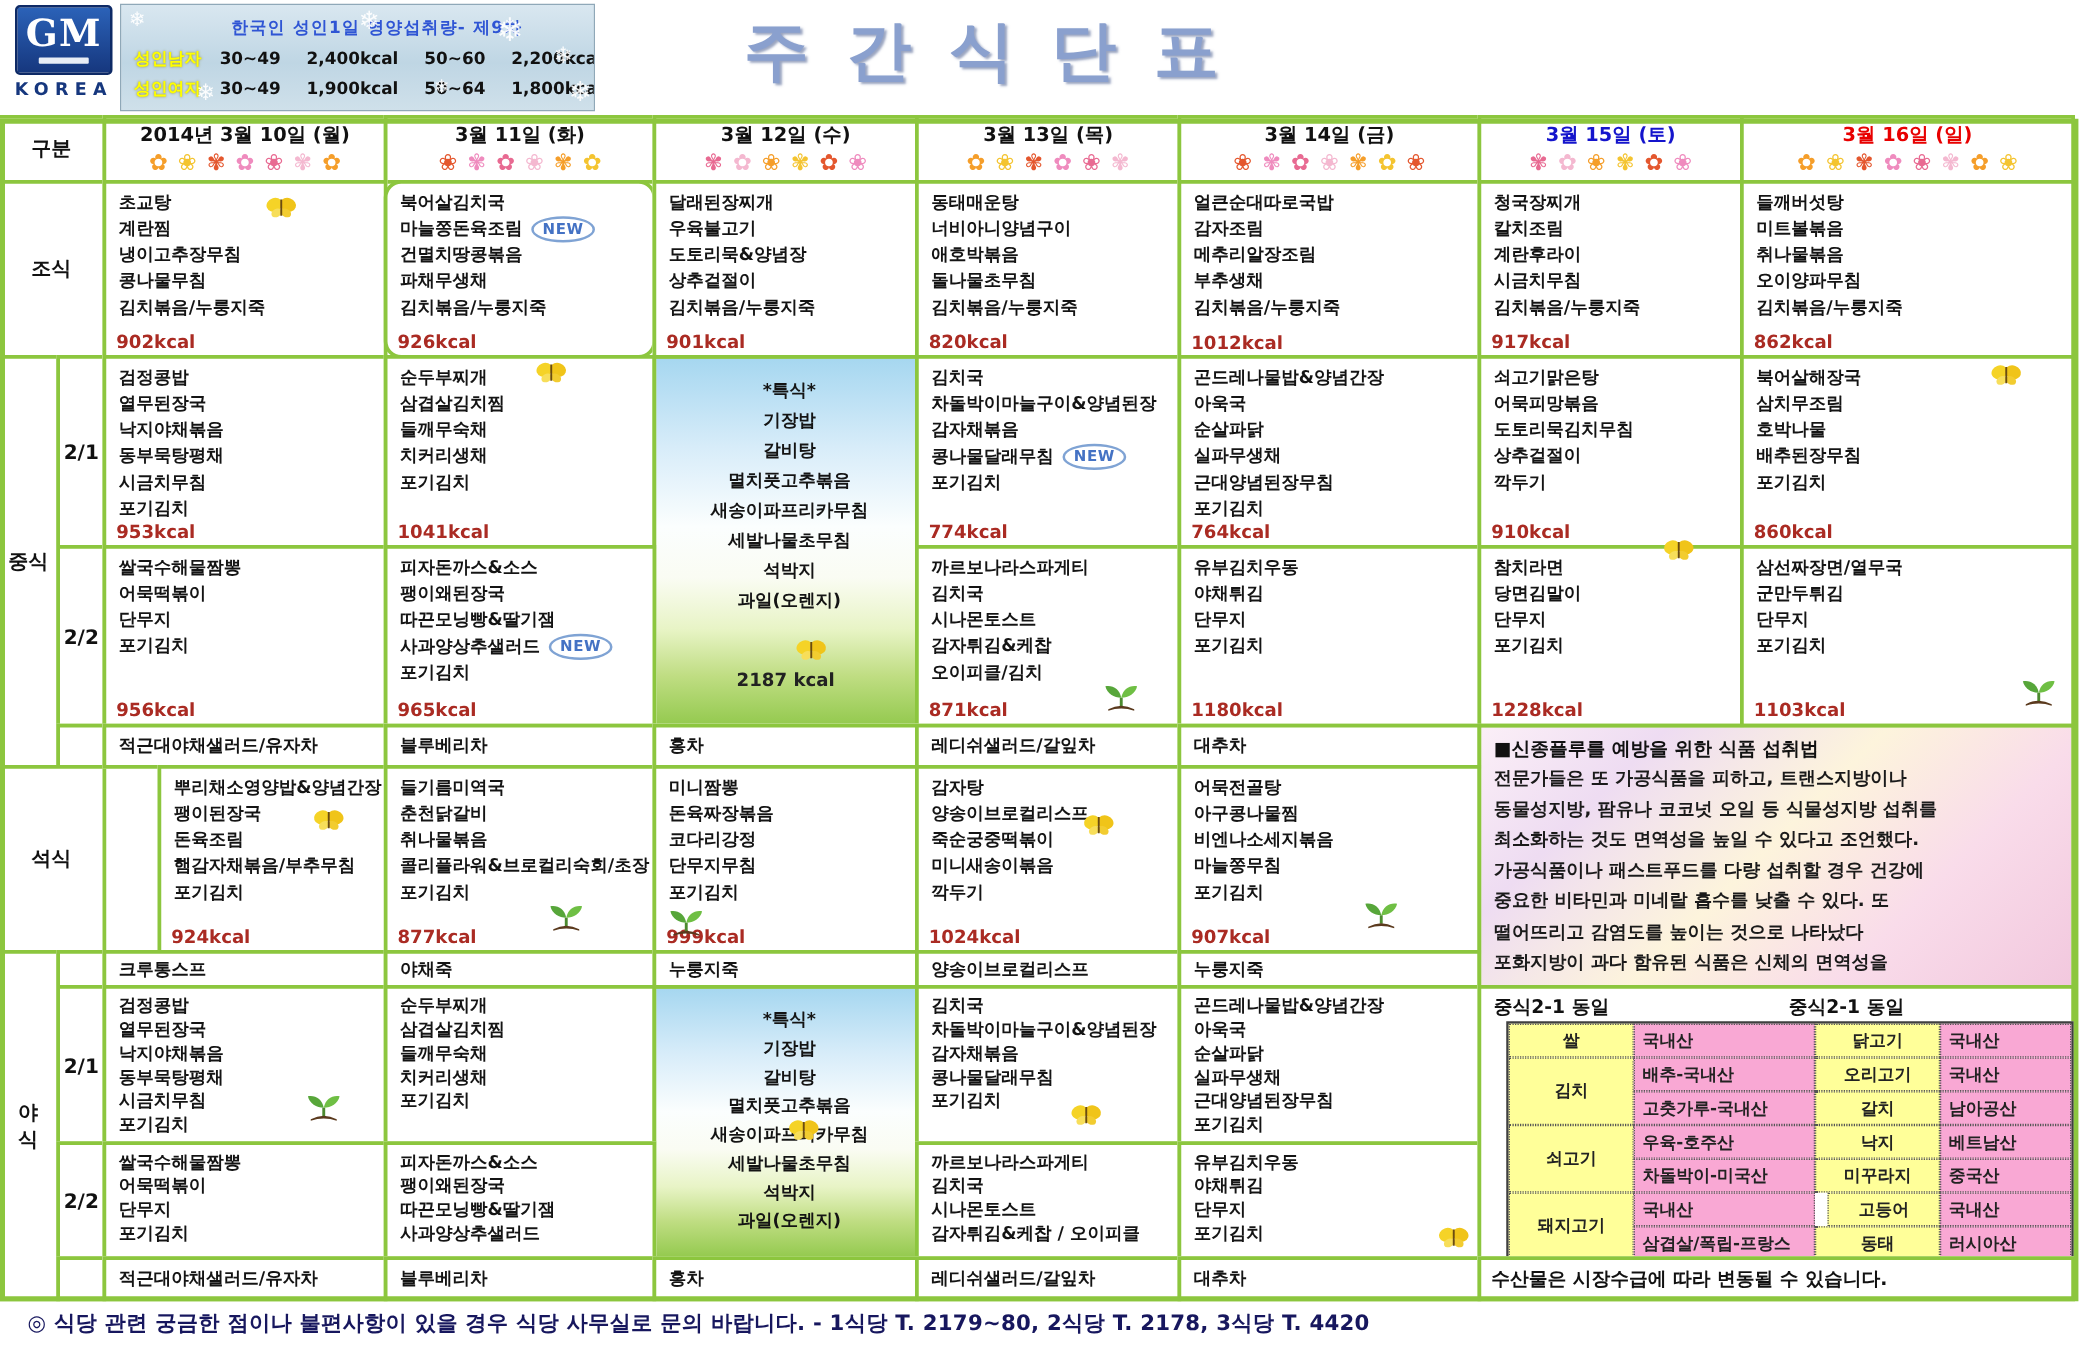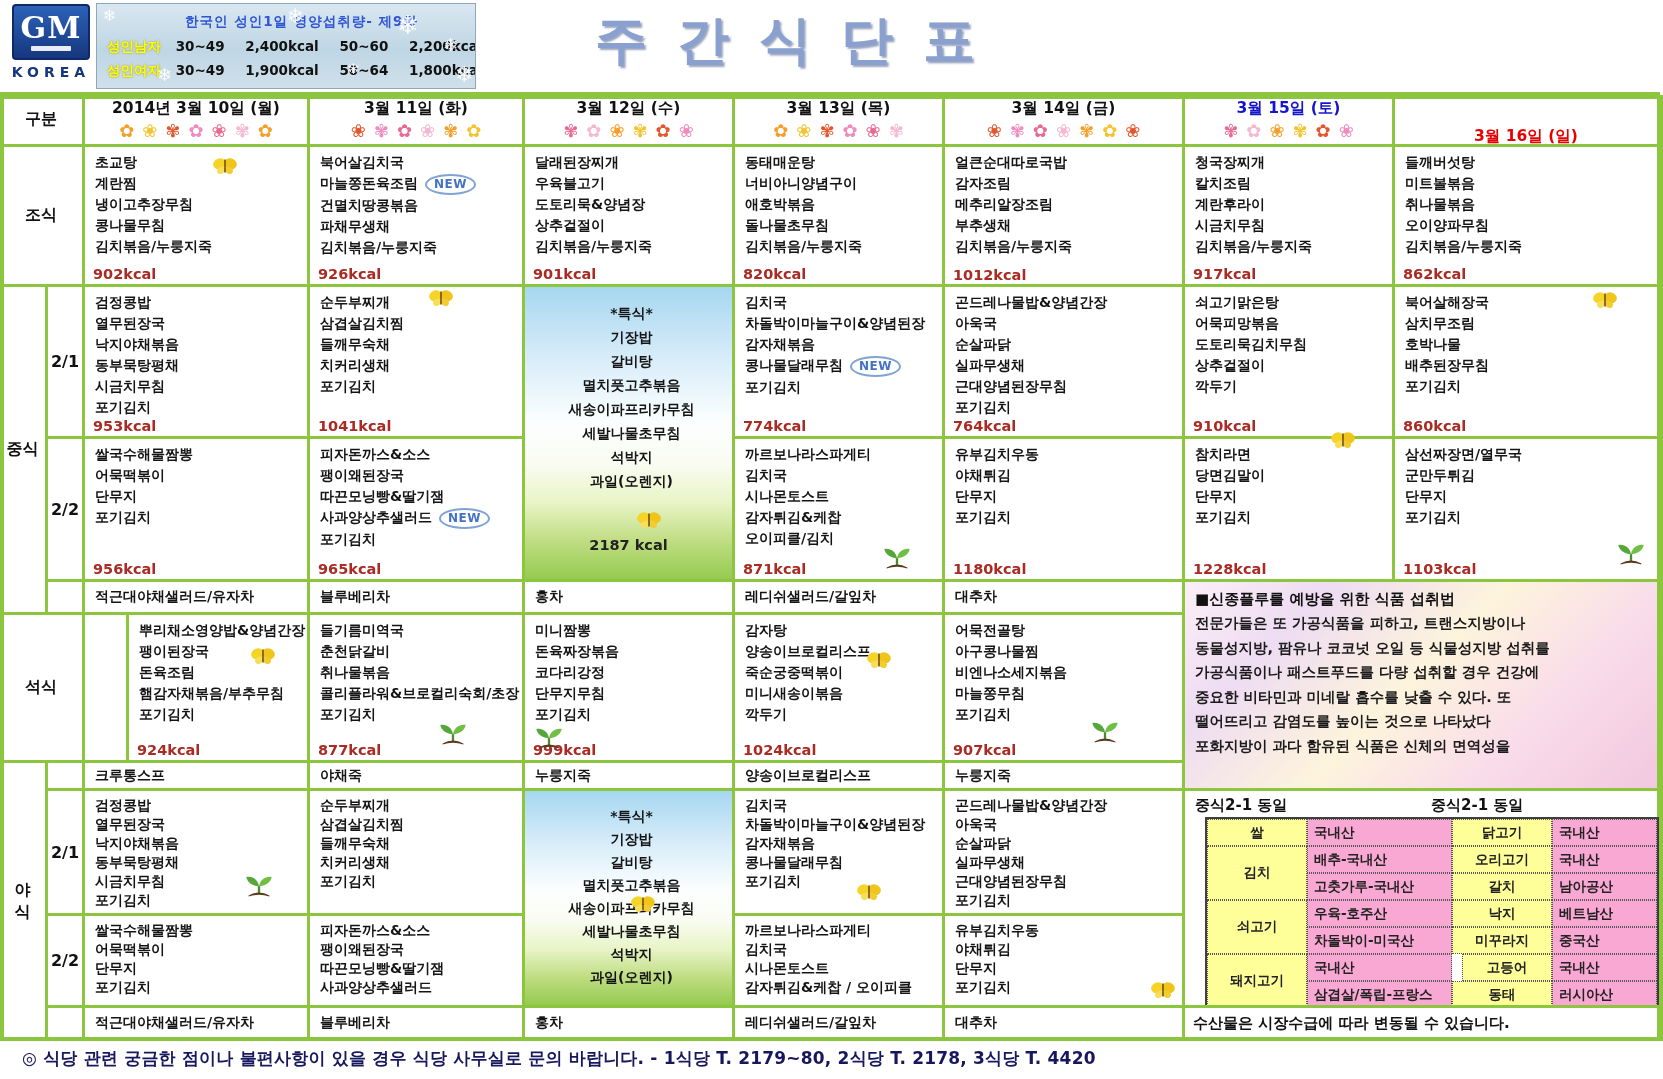--- a/index.html
+++ b/index.html
@@ -139,21 +139,21 @@
       </div>
       <div class="cell day-hdr" style="left: 942px; top: 92px; width: 243px; height: 55px;">
         <div class="day-date" style="color: rgb(17, 17, 17);">3월 14일 (금)</div>
         <div class="flowers"><span style="color: rgb(228, 87, 46);">❀</span><span style="color: rgb(239, 139, 190);">✾</span><span style="color: rgb(232, 106, 146);">✿</span><span style="color: rgb(244, 184, 208);">❀</span><span style="color: rgb(245, 158, 42);">✾</span><span style="color: rgb(244, 196, 48);">✿</span><span style="color: rgb(228, 87, 46);">❀</span></div>
       </div>
       <div class="cell day-hdr" style="left: 1182px; top: 92px; width: 213px; height: 55px;">
         <div class="day-date" style="color: rgb(20, 20, 204);">3월 15일 (토)</div>
         <div class="flowers"><span style="color: rgb(232, 106, 146);">✾</span><span style="color: rgb(244, 184, 208);">✿</span><span style="color: rgb(245, 158, 42);">❀</span><span style="color: rgb(244, 196, 48);">✾</span><span style="color: rgb(228, 87, 46);">✿</span><span style="color: rgb(239, 139, 190);">❀</span></div>
       </div>
       <div class="cell day-hdr" style="left: 1392px; top: 92px; width: 268px; height: 55px;">
-        <div class="day-date" style="color: rgb(232, 0, 0); margin-top: 28px;">3월 16일 (일)</div>
+        <div class="day-date" style="color: rgb(232, 0, 0);">3월 16일 (일)</div>
         <div class="flowers"><span style="color: rgb(245, 158, 42);">✿</span><span style="color: rgb(244, 196, 48);">❀</span><span style="color: rgb(228, 87, 46);">✾</span><span style="color: rgb(239, 139, 190);">✿</span><span style="color: rgb(232, 106, 146);">❀</span><span style="color: rgb(244, 184, 208);">✾</span><span style="color: rgb(245, 158, 42);">✿</span><span style="color: rgb(244, 196, 48);">❀</span></div>
       </div>
       <div class="cell label-cell" style="left: -3px; top: 144px; width: 88px; height: 143px;">조식</div>
       <div class="cell label-cell" style="left: -3px; top: 284px; width: 51px; height: 331px;">중식</div>
       <div class="cell label-cell" style="left: 45px; top: 284px; width: 40px; height: 155px;">2/1</div>
       <div class="cell label-cell" style="left: 45px; top: 436px; width: 40px; height: 146px;">2/2</div>
       <div class="cell label-cell" style="left: 45px; top: 579px; width: 40px; height: 36px;"></div>
       <div class="cell label-cell" style="left: -3px; top: 612px; width: 88px; height: 151px;">석식</div>
       <div class="cell label-cell" style="left: -3px; top: 760px; width: 51px; height: 281px;">
         <div class="stack-label">야식</div>
@@ -165,21 +165,21 @@
       <div class="cell" style="left: 82px; top: 144px; width: 228px; height: 143px;">
         <div class="menu">
           <div class="menu-line">초교탕</div>
           <div class="menu-line">계란찜</div>
           <div class="menu-line">냉이고추장무침</div>
           <div class="menu-line">콩나물무침</div>
           <div class="menu-line">김치볶음/누룽지죽</div>
         </div>
         <div class="kcal">902kcal</div>
       </div>
-      <div class="cell" style="left: 307px; top: 144px; width: 218px; height: 143px;">
+      <div class="cell" style="left: 307px; top: 144px; width: 218px; height: 143px; border-radius: 14px;">
         <div class="menu">
           <div class="menu-line">북어살김치국</div>
           <div class="menu-line">마늘쫑돈육조림<span class="new-badge">NEW</span></div>
           <div class="menu-line">건멸치땅콩볶음</div>
           <div class="menu-line">파채무생채</div>
           <div class="menu-line">김치볶음/누룽지죽</div>
         </div>
         <div class="kcal">926kcal</div>
       </div>
       <div class="cell" style="left: 522px; top: 144px; width: 213px; height: 143px;">
@@ -507,20 +507,21 @@
       </div>
       <div class="cell tea-cell" style="left: 82px; top: 1005px; width: 228px; height: 36px;">적근대야채샐러드/유자차</div>
       <div class="cell tea-cell" style="left: 307px; top: 1005px; width: 218px; height: 36px;">블루베리차</div>
       <div class="cell tea-cell" style="left: 522px; top: 1005px; width: 213px; height: 36px;">홍차</div>
       <div class="cell tea-cell" style="left: 732px; top: 1005px; width: 213px; height: 36px;">레디쉬샐러드/갈잎차</div>
       <div class="cell tea-cell" style="left: 942px; top: 1005px; width: 243px; height: 36px;">대추차</div>
       <div class="cell flu-panel" style="left: 1182px; top: 579px; width: 478px; height: 212px;">
         <div class="flu-title">■신종플루를 예방을 위한 식품 섭취법</div>
         <div class="flu-line">전문가들은 또 가공식품을 피하고, 트랜스지방이나</div>
         <div class="flu-line">동물성지방, 팜유나 코코넛 오일 등 식물성지방 섭취를</div>
+        <div class="flu-line">최소화하는 것도 면역성을 높일 수 있다고 조언했다.</div>
         <div class="flu-line">가공식품이나 패스트푸드를 다량 섭취할 경우 건강에</div>
         <div class="flu-line">중요한 비타민과 미네랄 흡수를 낮출 수 있다. 또</div>
         <div class="flu-line">떨어뜨리고 감염도를 높이는 것으로 나타났다</div>
         <div class="flu-line">포화지방이 과다 함유된 식품은 신체의 면역성을</div>
       </div>
       <div class="cell" style="left: 1182px; top: 788px; width: 478px; height: 220px;">
         <div class="same-label" style="left: 10px; top: 5px;">중식2-1 동일</div>
         <div class="same-label" style="left: 246px; top: 5px;">중식2-1 동일</div>
         <div class="origin" style="left: 20px; top: 26px; width: 450px; height: 189px; grid-template-columns: 100px 145px 100px 105px; grid-template-rows: repeat(7, 27px);">
           <div class="oc item" style="grid-area: 1 / 1 / span 1;">쌀</div>

